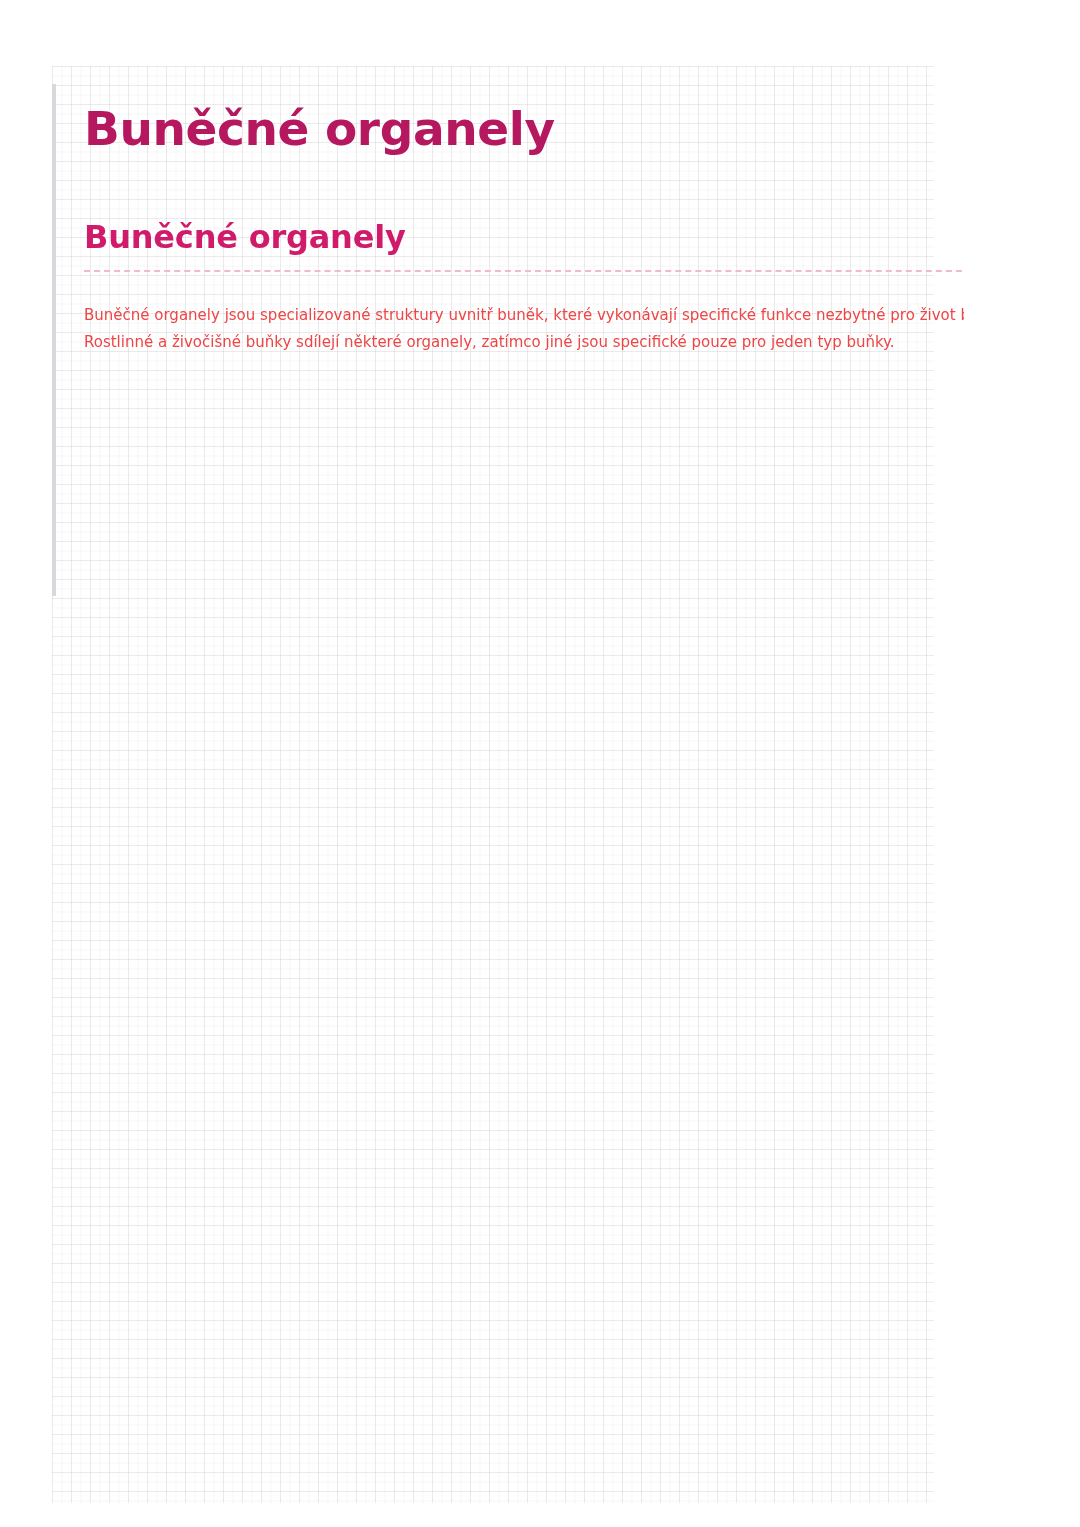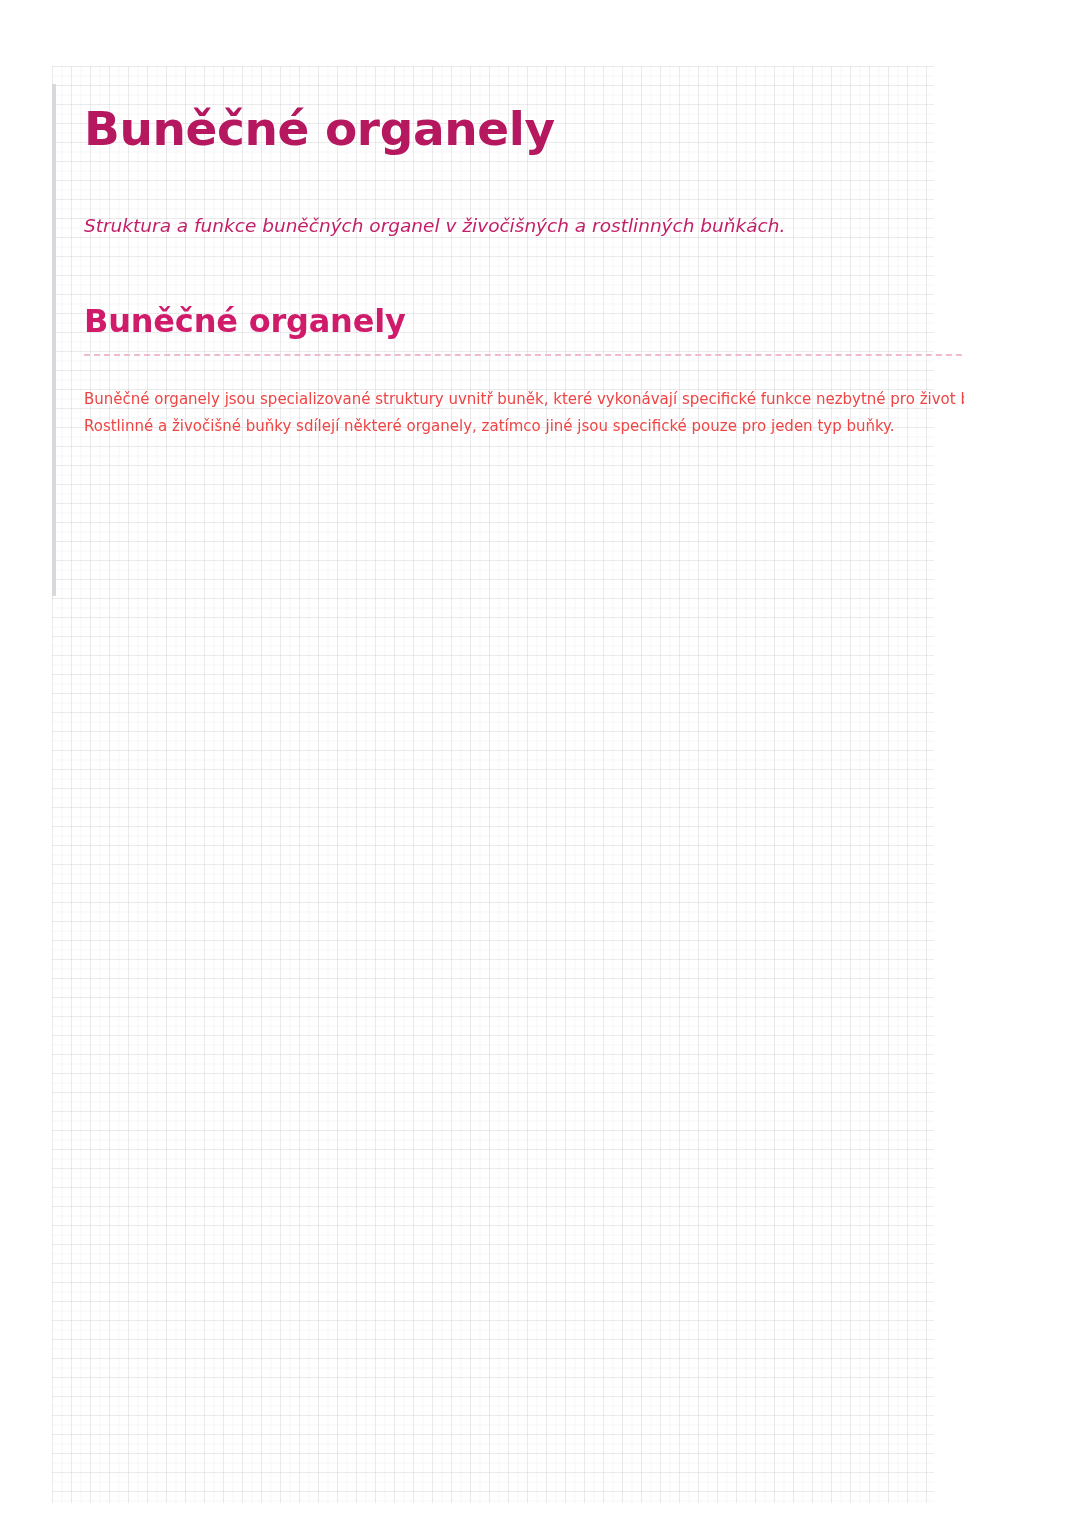--- a/index.html
+++ b/index.html
@@ -133,21 +133,20 @@
   <div class="grid-bg"></div>
   <div class="grid-bg-fine"></div>
 
   <div class="left-rule"></div>
 
   <div class="content">
     <div class="inner">
 
       <h1 class="doc-title">Buněčné organely</h1>
 
-      <p class="doc-subtitle">Struktura a funkce buněčných organel v živočišných a rostlinných buňkách.</p>
 
       <div class="section">
         <h2 class="section-heading">Buněčné organely</h2>
         <hr class="section-divider">
         <p class="section-body">Buněčné organely jsou specializované struktury uvnitř buněk, které vykonávají specifické funkce nezbytné pro život buňky. Rostlinné a živočišné buňky sdílejí některé organely, zatímco jiné jsou specifické pouze pro jeden typ buňky.</p>
       </div>
 
     </div>
   </div>
 

